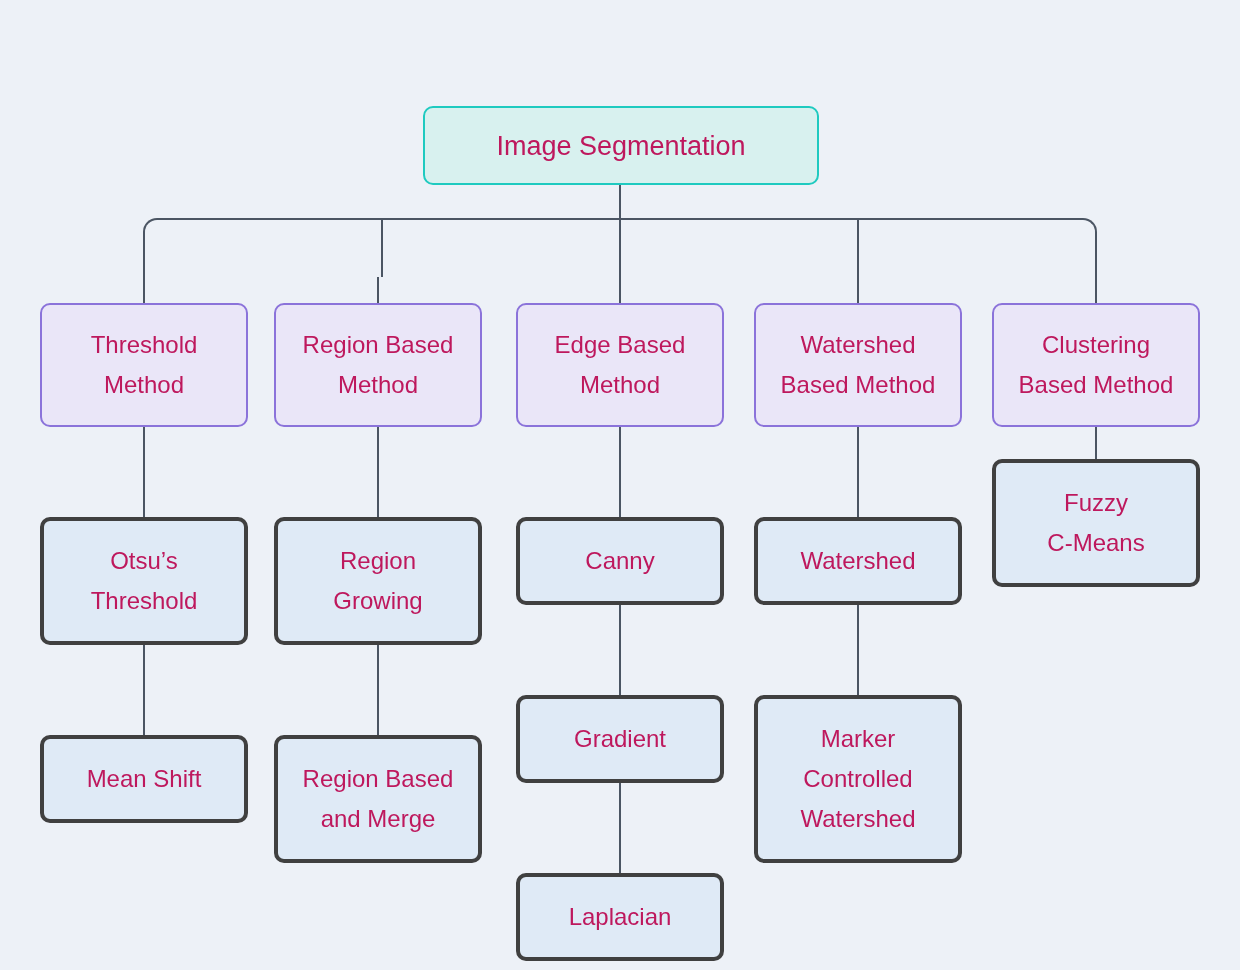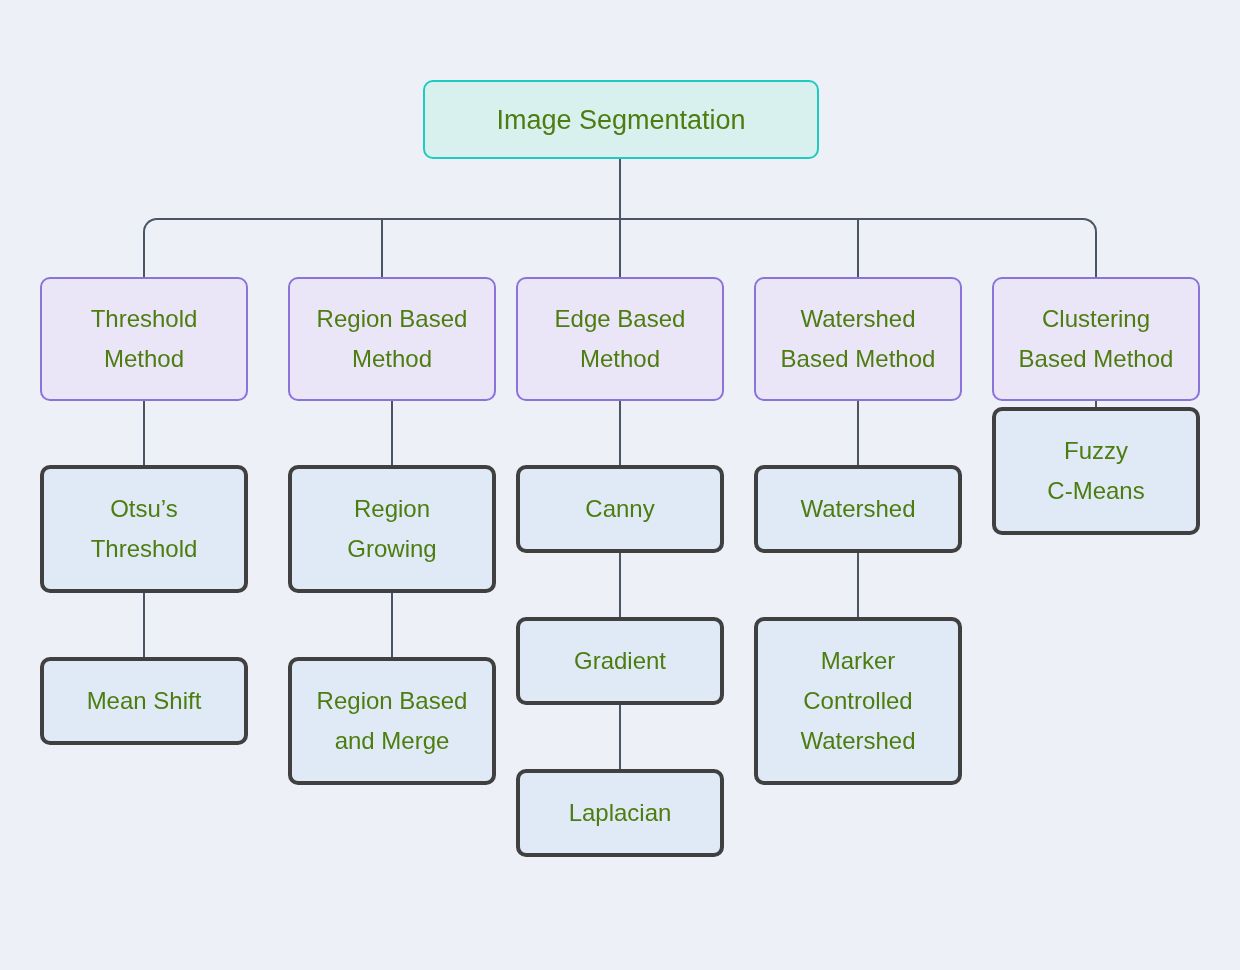--- a/index.html
+++ b/index.html
@@ -18,27 +18,28 @@
   }
 
   
   .node {
     box-sizing: border-box;
     display: flex;
     align-items: center;
     justify-content: center;
     text-align: center;
     border-radius: 10px;
-    color: #4d7c0f;
+    color: #be185d;
     font-size: 24px;
     line-height: 40px;
     white-space: pre-line;
     padding: 20px 6px;
     position: relative;
     z-index: 1;
+    margin-top: 26px;
   }
   .node-root {
     position: absolute;
     left: 423px;
     top: 80px;
     width: 396px;
     height: 79px;
     background: #d8f1ef;
     border: 2.5px solid #1fcac0;
     font-size: 27px;
@@ -67,21 +68,21 @@
     content: "";
     position: absolute;
     left: 103px;
     top: 0;
     bottom: 0;
     width: 2px;
     background: #4b5563;
     z-index: 0;
   }
   .col-1 { left: 40px; justify-content: center; }
-  .col-2 { left: 288px; }
+  .col-2 { left: 274px; }
   .col-3 { left: 516px; }
   .col-4 { left: 754px; }
   .col-5 { left: 992px; gap: 6px; }
 
   
   .stem {
     position: absolute;
     left: 619px;
     top: 159px;
     width: 2px;

